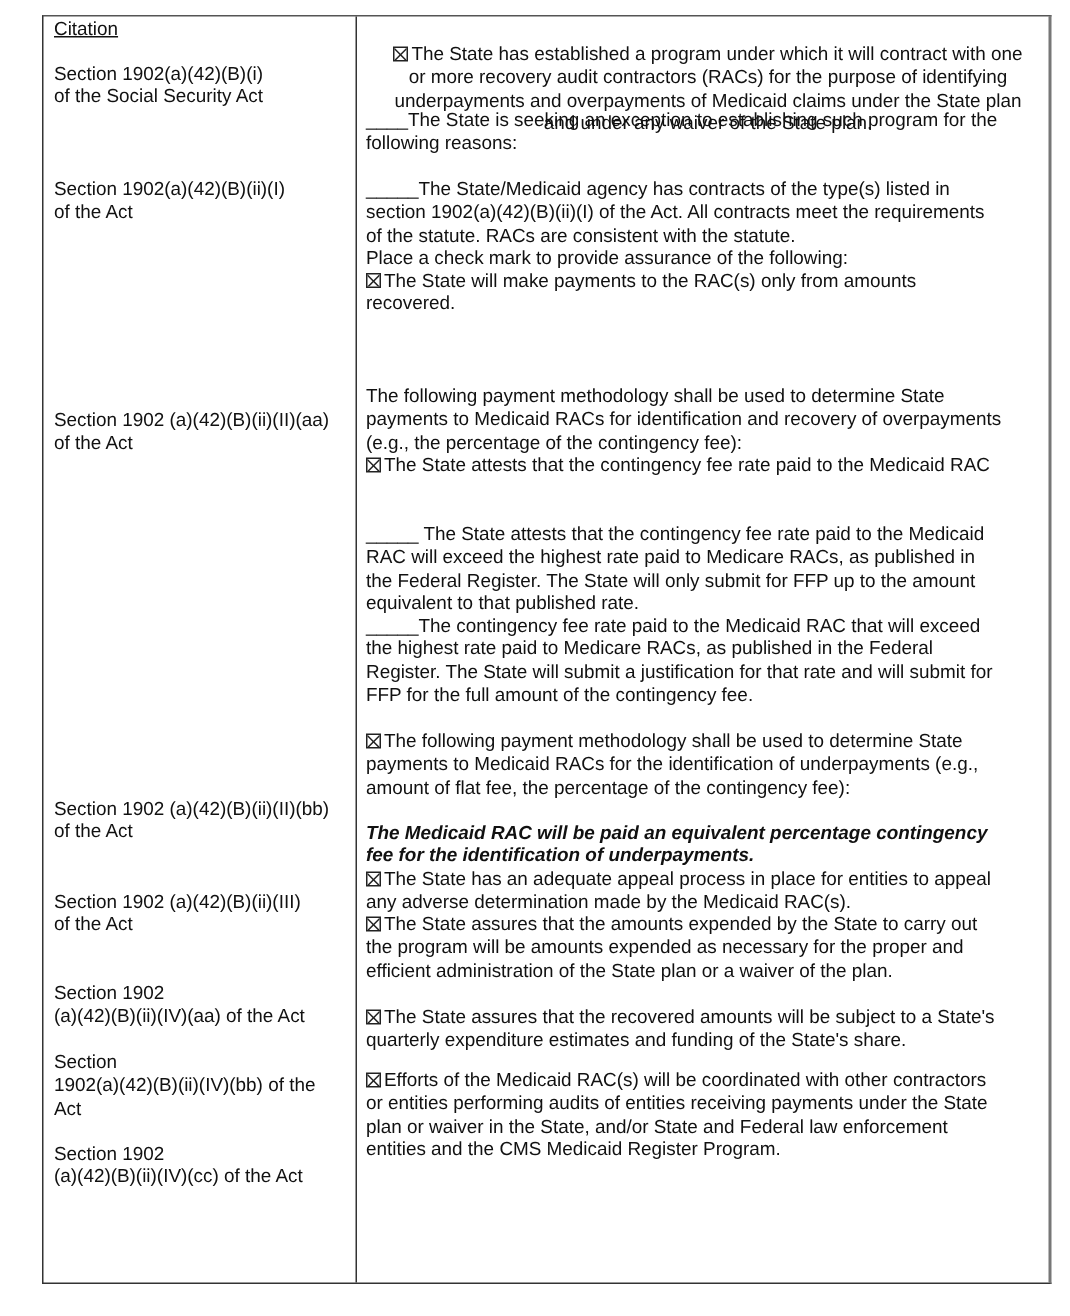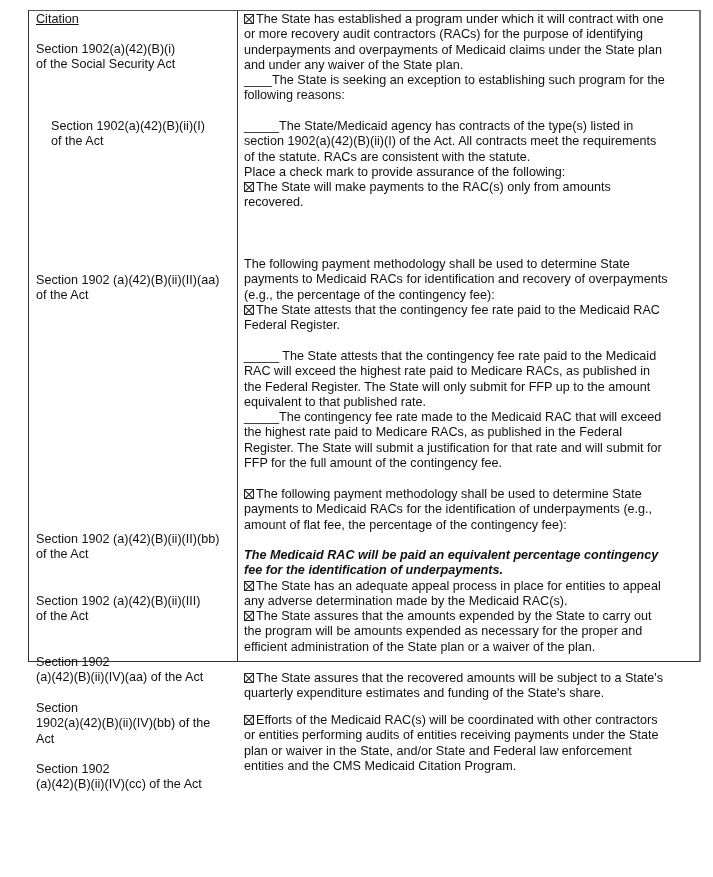--- a/index.html
+++ b/index.html
@@ -15,21 +15,21 @@
       font-family: "Liberation Sans", sans-serif;
       font-size: 12.6px;
       line-height: 15.3px;
       color: #111111;
     }
     .doc-table {
       position: absolute;
       left: 28px;
       top: 10px;
       width: 673px;
-      height: 652px;
+      height: 846px;
       border-top: 1px solid #555;
       border-left: 1px solid #333;
       border-bottom: 1px solid #333;
       border-right: 2px solid #777;
       box-sizing: border-box;
     }
     .divider {
       position: absolute;
       left: 208px;
       top: 0;
@@ -96,21 +96,21 @@
 
 <div class="doc-table">
   <div class="left-col">
     <div class="cite" style="top:1px;">
       <span class="citation-heading">Citation</span>
     </div>
     <div class="cite" style="top:31px;">
       <span class="line">Section 1902(a)(42)(B)(i)</span>
       <span class="line">of the Social Security Act</span>
     </div>
-    <div class="cite" style="top:108px;margin-left:15px;">
+    <div class="cite" style="top:108px;">
       <span class="line">Section 1902(a)(42)(B)(ii)(I)</span>
       <span class="line">of the Act</span>
     </div>
     <div class="cite" style="top:262px;">
       <span class="line">Section 1902 (a)(42)(B)(ii)(II)(aa)</span>
       <span class="line">of the Act</span>
     </div>
     <div class="cite" style="top:521px;">
       <span class="line">Section 1902 (a)(42)(B)(ii)(II)(bb)</span>
       <span class="line">of the Act</span>
@@ -131,21 +131,21 @@
     <div class="cite" style="top:751px;">
       <span class="line">Section 1902</span>
       <span class="line">(a)(42)(B)(ii)(IV)(cc) of the Act</span>
     </div>
   </div>
 
   <div class="divider"></div>
 
   <div class="right-col">
 
-    <div class="para" style="top:1px;">
+    <div class="para" style="top:18px;text-align:center;">
       <span class="line"><span class="chk"></span><span>The State has established a program under which it will contract with one</span></span>
       <span class="line">or more recovery audit contractors (RACs) for the purpose of identifying</span>
       <span class="line">underpayments and overpayments of Medicaid claims under the State plan</span>
       <span class="line">and under any waiver of the State plan.</span>
     </div>
 
     <div class="para" style="top:62px;">
       <span class="line"><span class="blank">____</span><span>The State is seeking an exception to establishing such program for the</span></span>
       <span class="line">following reasons:</span>
     </div>
@@ -164,32 +164,31 @@
 
 
     <div class="para" style="top:246px;">
       <span class="line">The following payment methodology shall be used to determine State</span>
       <span class="line">payments to Medicaid RACs for identification and recovery of overpayments</span>
       <span class="line">(e.g., the percentage of the contingency fee):</span>
     </div>
 
     <div class="para" style="top:292px;">
       <span class="line"><span class="chk"></span><span>The State attests that the contingency fee rate paid to the Medicaid RAC</span></span>
-      <span class="line">Federal Register.</span>
     </div>
 
     <div class="para" style="top:338px;">
       <span class="line"><span class="blank">_____</span><span> The State attests that the contingency fee rate paid to the Medicaid</span></span>
       <span class="line">RAC will exceed the highest rate paid to Medicare RACs, as published in</span>
       <span class="line">the Federal Register. The State will only submit for FFP up to the amount</span>
       <span class="line">equivalent to that published rate.</span>
     </div>
 
     <div class="para" style="top:399px;">
-      <span class="line"><span class="blank">_____</span><span>The contingency fee rate made to the Medicaid RAC that will exceed</span></span>
+      <span class="line"><span class="blank">_____</span><span>The contingency fee rate paid to the Medicaid RAC that will exceed</span></span>
       <span class="line">the highest rate paid to Medicare RACs, as published in the Federal</span>
       <span class="line">Register. The State will submit a justification for that rate and will submit for</span>
       <span class="line">FFP for the full amount of the contingency fee.</span>
     </div>
 
     <div class="para" style="top:476px;">
       <span class="line"><span class="chk"></span><span>The following payment methodology shall be used to determine State</span></span>
       <span class="line">payments to Medicaid RACs for the identification of underpayments (e.g.,</span>
       <span class="line">amount of flat fee, the percentage of the contingency fee):</span>
     </div>
@@ -212,16 +211,16 @@
 
     <div class="para" style="top:660px;">
       <span class="line"><span class="chk"></span><span>The State assures that the recovered amounts will be subject to a State's</span></span>
       <span class="line">quarterly expenditure estimates and funding of the State's share.</span>
     </div>
 
     <div class="para" style="top:702px;">
       <span class="line"><span class="chk"></span><span>Efforts of the Medicaid RAC(s) will be coordinated with other contractors</span></span>
       <span class="line">or entities performing audits of entities receiving payments under the State</span>
       <span class="line">plan or waiver in the State, and/or State and Federal law enforcement</span>
-      <span class="line">entities and the CMS Medicaid Citation Program.</span>
+      <span class="line">entities and the CMS Medicaid Register Program.</span>
     </div>
   </div>
 </div>
 
 </body></html>

